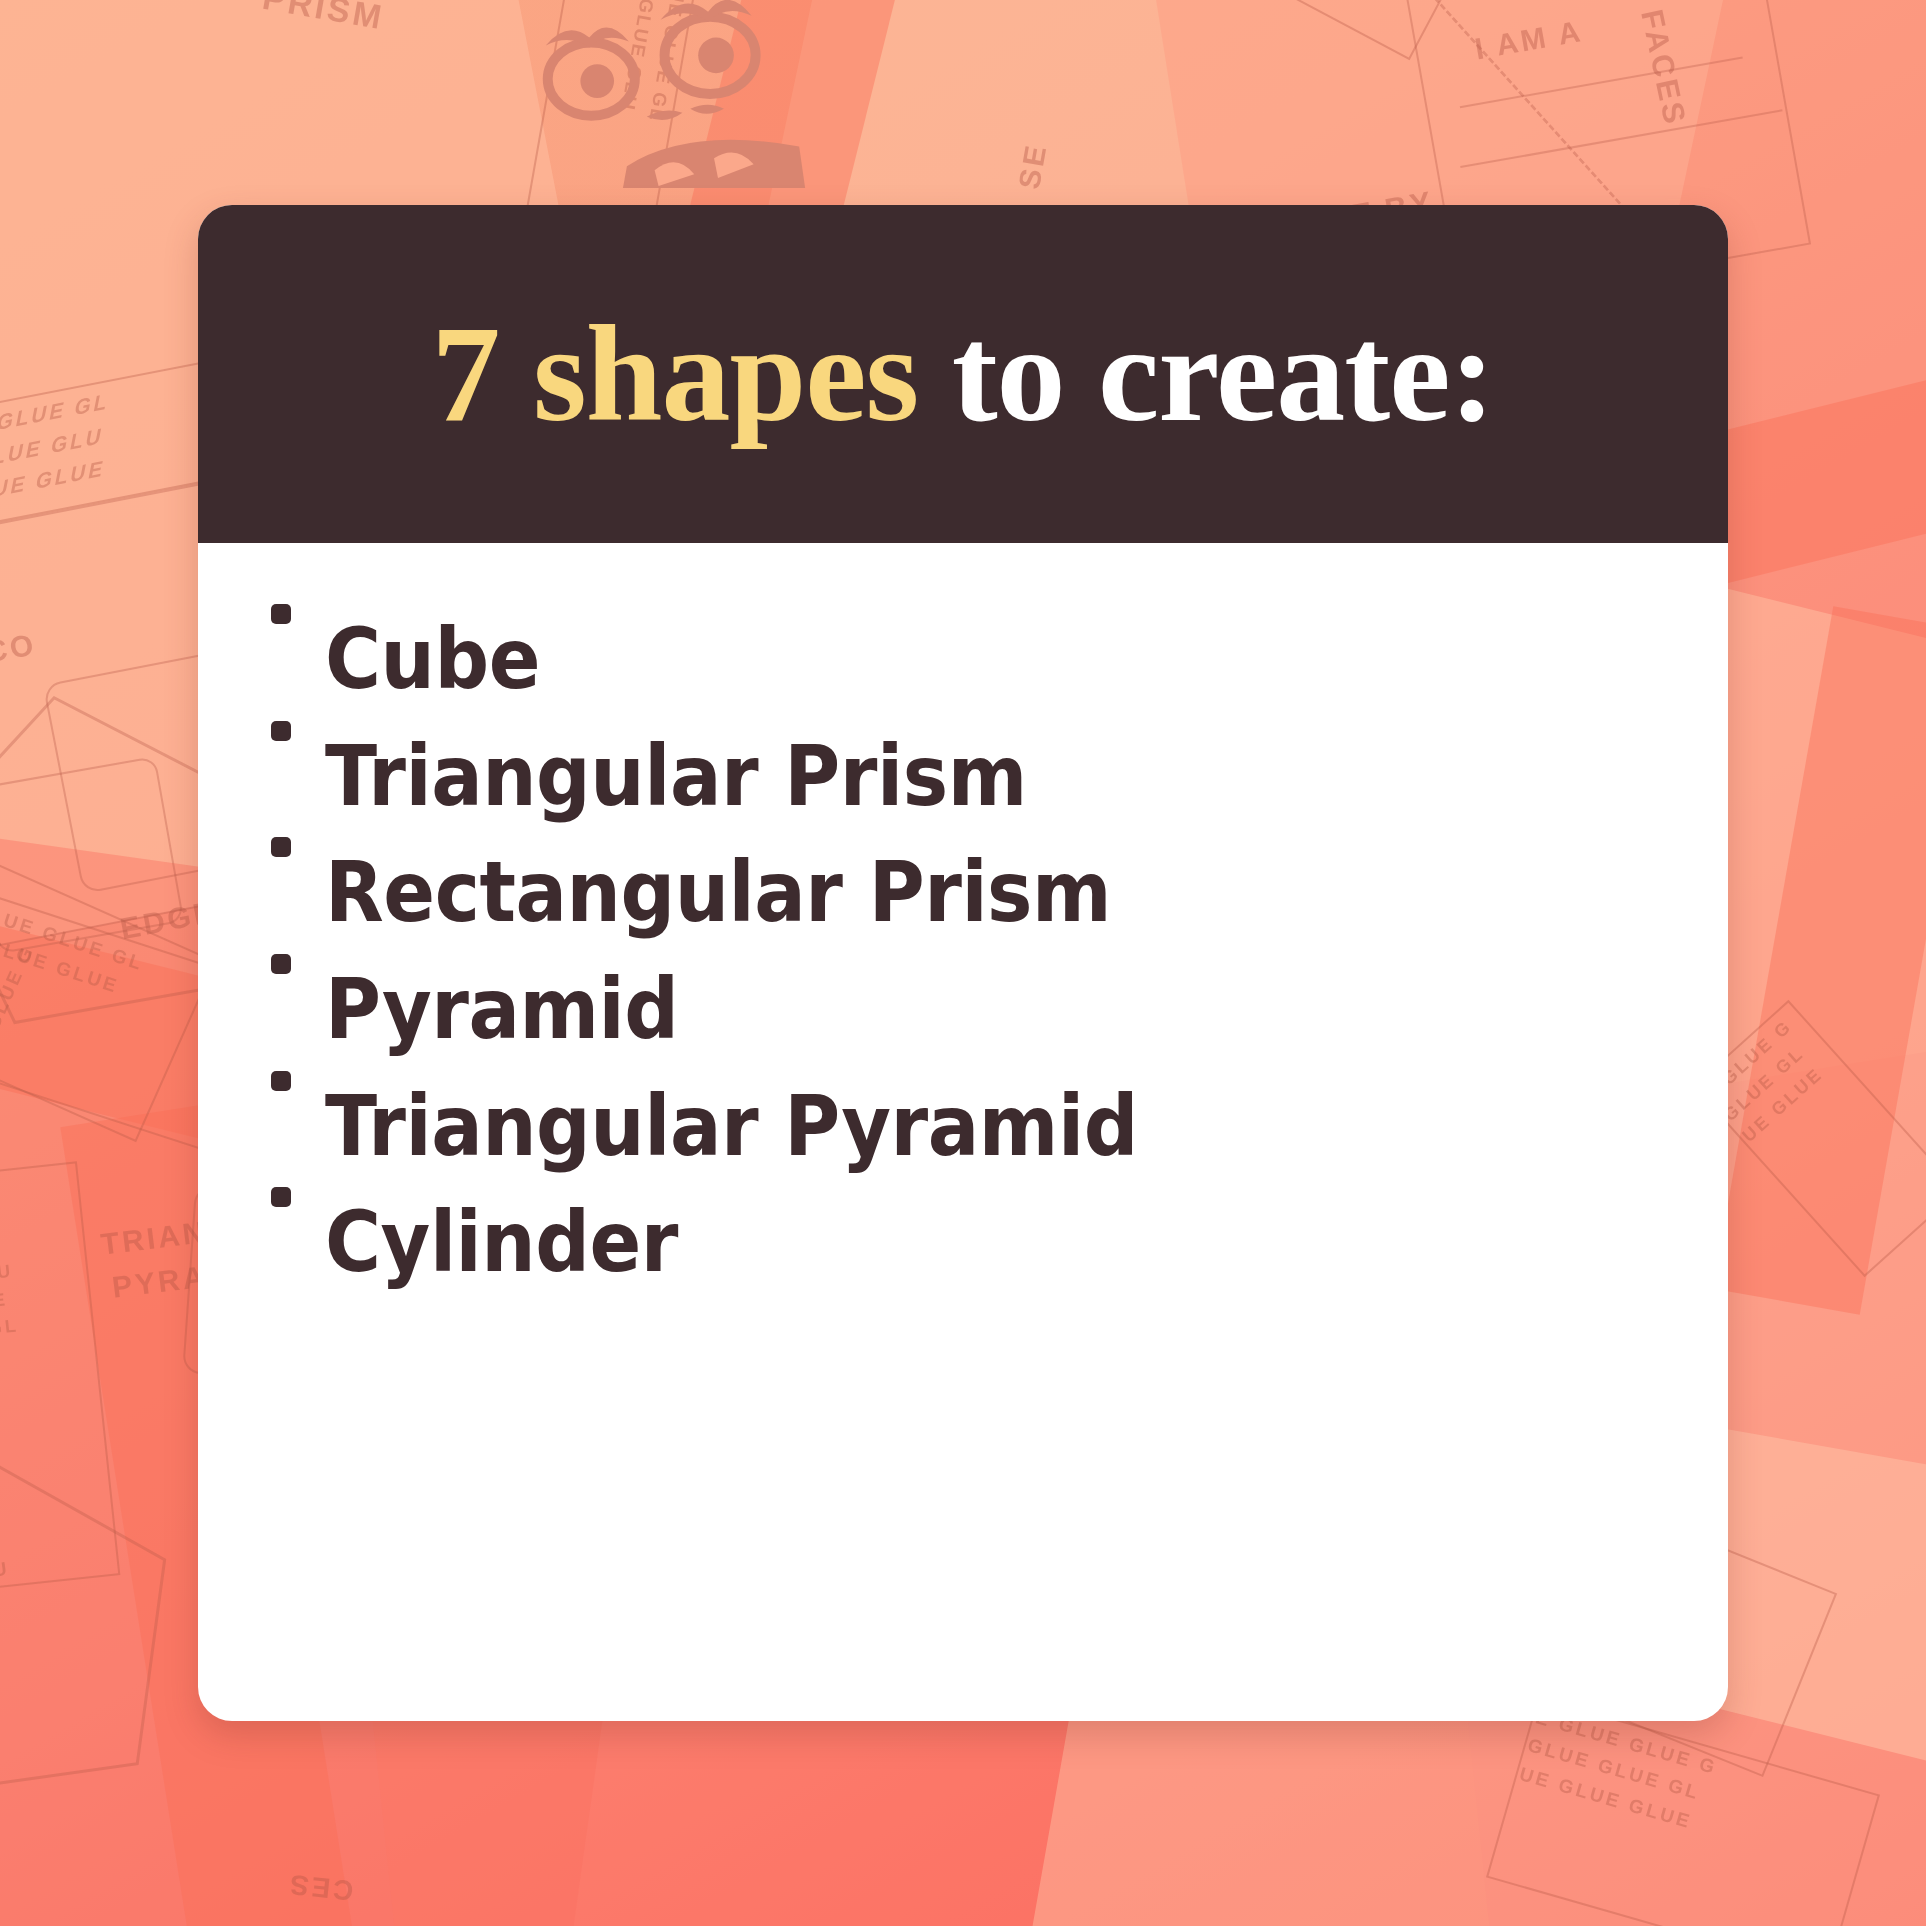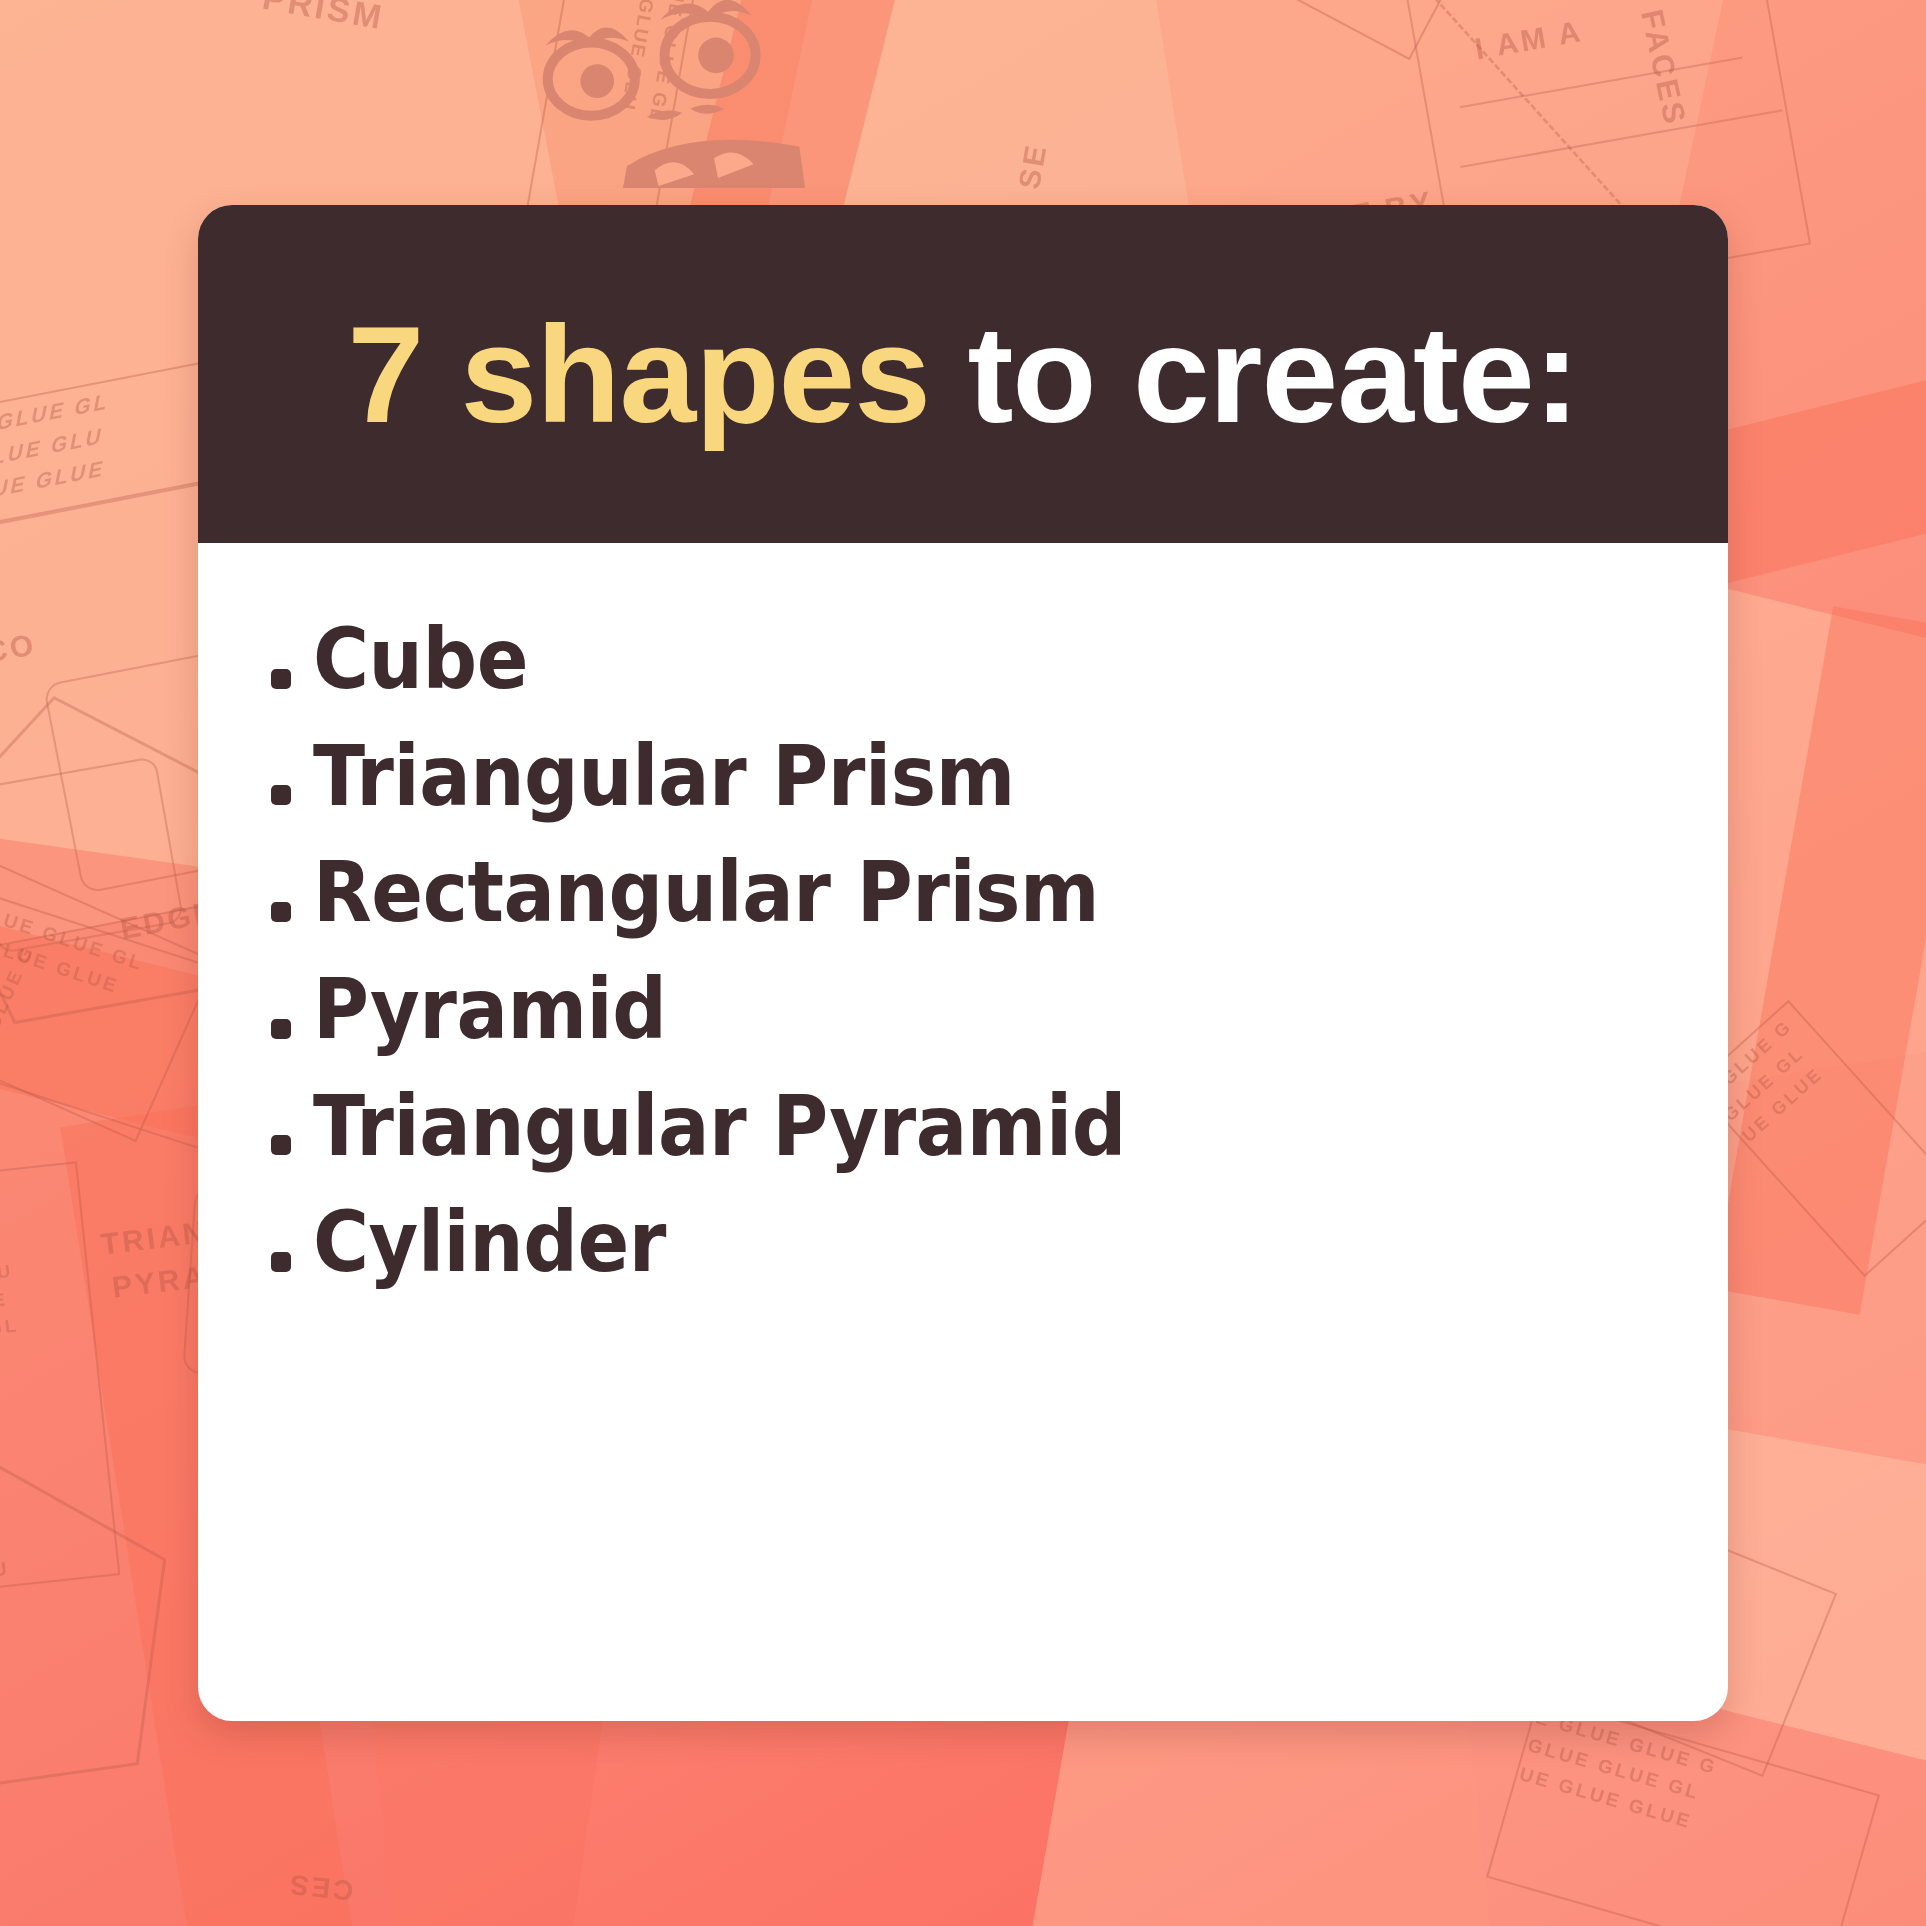--- a/index.html
+++ b/index.html
@@ -109,38 +109,38 @@
     padding: 0 40px;
   }
 
   #card-title {
     font-size: 138px;
     font-weight: bold;
     line-height: 1;
     letter-spacing: -1px;
     text-align: center;
     white-space: nowrap;
-    font-family: Liberation Sans, sans-serif;
+    font-family: Liberation Serif, serif;
   }
   #title-accent { color: #F9D77E; }
   #title-rest { color: #FFFFFF; }
 
   #card-body {
     padding: 75px 59px 40px 59px;
     height: calc(100% - 338px);
   }
 
   #shape-list {
     list-style: none;
   }
 
   .shape-item {
     display: flex;
-    align-items: flex-end;
-    gap: 22px;
+    align-items: flex-start;
+    gap: 34px;
     margin-bottom: 32px;
   }
 
   .bullet {
     flex: 0 0 auto;
     width: 20px;
     height: 20px;
     border-radius: 5px;
     background: #3D2B2E;
     position: relative;

